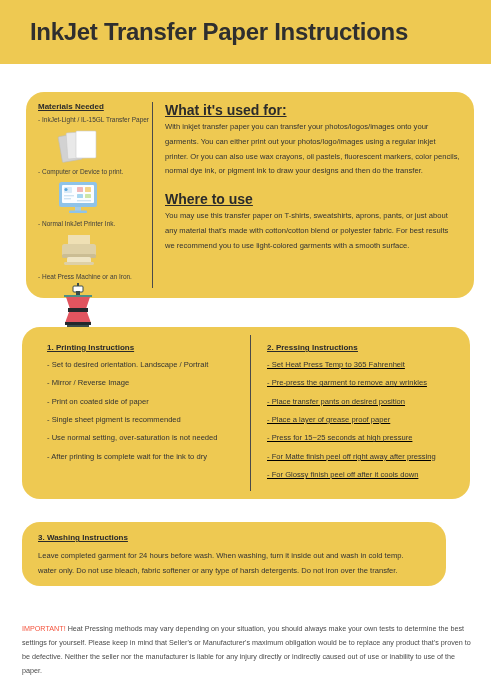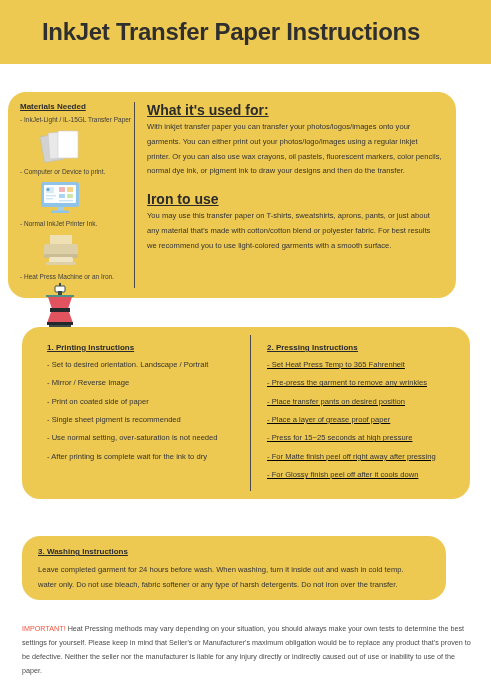--- a/index.html
+++ b/index.html
@@ -16,41 +16,41 @@
   }
 
   
   .header-banner {
     width: 491px;
     height: 64px;
     background: #eec952;
     display: flex;
     align-items: center;
     box-sizing: border-box;
-    padding-left: 42px;
+    padding-left: 30px;
   }
   .header-title {
     font-size: 24px;
     font-weight: bold;
     color: #2f2f2f;
     letter-spacing: -0.3px;
     white-space: nowrap;
   }
 
   
   .card {
     position: absolute;
     background: #eec952;
     border-radius: 18px;
     box-sizing: border-box;
   }
 
   
   #card-overview {
-    left: 8px;
+    left: 26px;
     top: 92px;
     width: 448px;
     height: 206px;
     display: flex;
   }
   .materials-col {
     width: 126px;
     box-sizing: border-box;
     padding: 10px 0 0 12px;
   }
@@ -138,21 +138,21 @@
     font-size: 7.6px;
     color: #333333;
     margin: 0 0 10px 0;
     line-height: 1.1;
     white-space: nowrap;
   }
 
   
   #card-wash {
     left: 22px;
-    top: 536px;
+    top: 522px;
     width: 424px;
     height: 64px;
     padding: 11px 14px 0 16px;
   }
   .wash-head {
     font-size: 8px;
     font-weight: bold;
     color: #2b2b2b;
     text-decoration: underline;
     margin: 0 0 6px 0;
@@ -258,21 +258,21 @@
         </svg>
       </div>
     </div>
   </div>
 
   <div class="divider-v"></div>
 
   <div class="usage-col">
     <div class="body-head">What it's used for:</div>
     <p class="body-text">With inkjet transfer paper you can transfer your photos/logos/images onto your garments. You can either print out your photos/logo/images using a regular inkjet printer. Or you can also use wax crayons, oil pastels, fluorescent markers, color pencils, normal dye ink, or pigment ink to draw your designs and then do the transfer.</p>
-    <div class="body-head second">Iron to use</div>
+    <div class="body-head second">Where to use</div>
     <p class="body-text">You may use this transfer paper on T-shirts, sweatshirts, aprons, pants, or just about any material that's made with cotton/cotton blend or polyester fabric. For best results we recommend you to use light-colored garments with a smooth surface.</p>
   </div>
 </div>
 
 <div class="card" id="card-steps">
   <div class="step-col">
     <div class="step-head">1. Printing Instructions</div>
     <div class="step-line">- Set to desired orientation. Landscape / Portrait</div>
     <div class="step-line">- Mirror / Reverse Image</div>
     <div class="step-line">- Print on coated side of paper</div>

